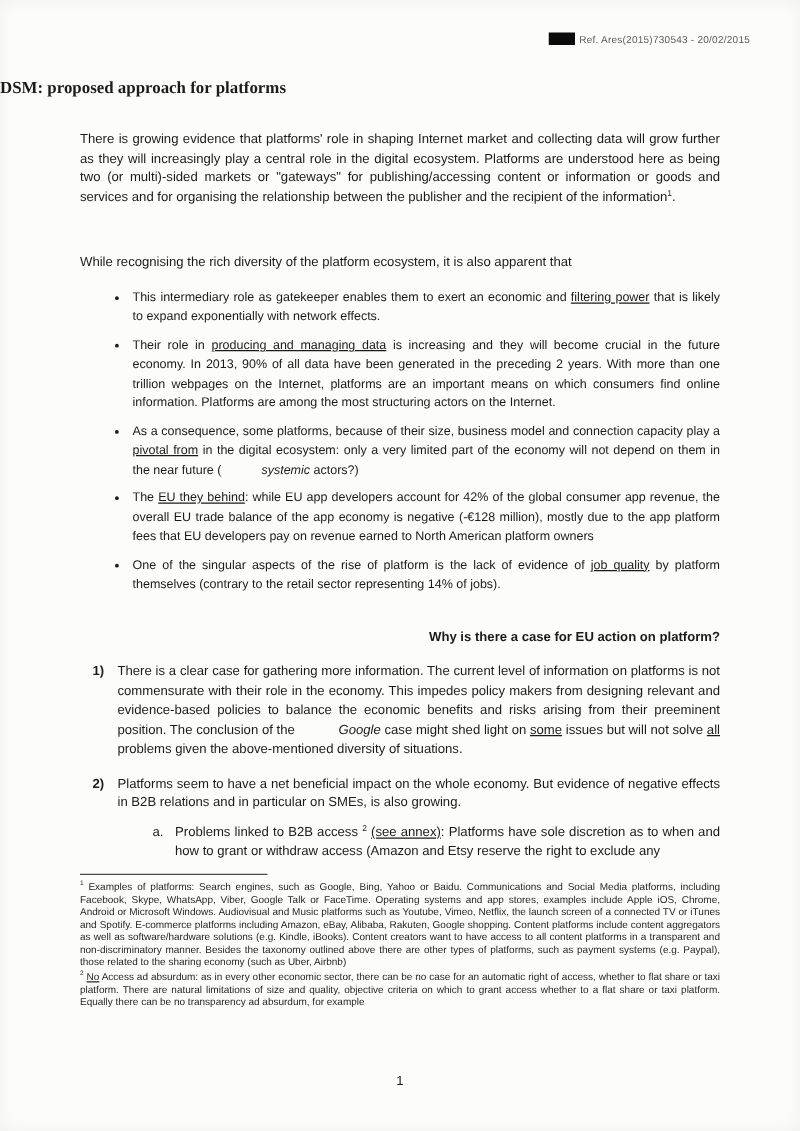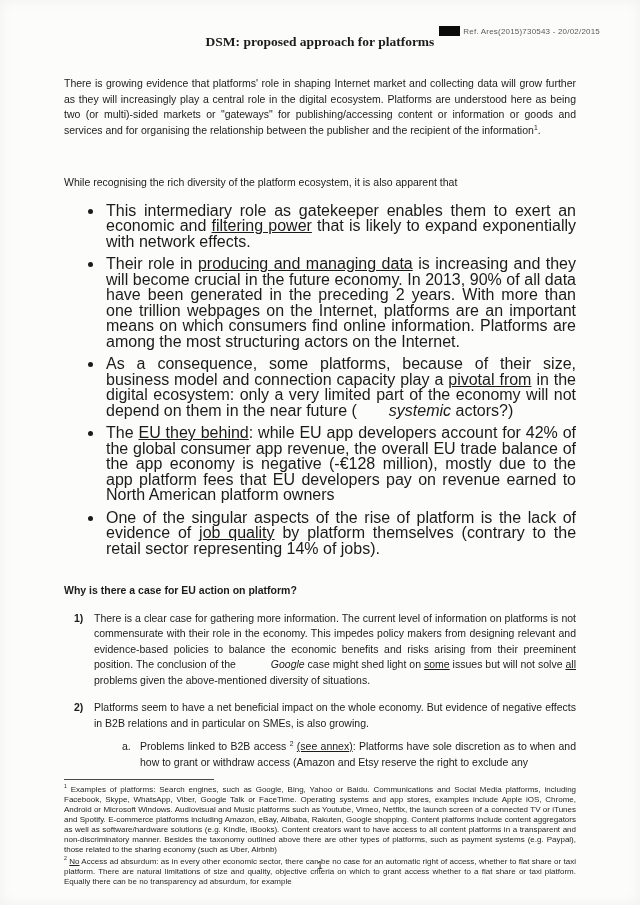--- a/index.html
+++ b/index.html
@@ -18,32 +18,32 @@
   }
   .ref-row {
     position: absolute; top: 25px; right: 40px;
     display: flex; align-items: flex-end; gap: 3px;
   }
   .redaction { width: 21px; height: 10px; background: #0b0b0b; margin-top: 1px; }
   .ref-text { font-size: 8px; color: #5a5a5a; letter-spacing: 0.2px; }
   .title {
     font-family: "Liberation Serif", serif;
     font-size: 13.5px; font-weight: 700;
-    text-align: center; padding-top: 34px;
+    padding-top: 34px; margin-top: 28px;
   }
   .content { padding: 0 64px; }
   .para { margin: 0; font-size: 10.5px; line-height: 15.5px; text-align: justify; }
   .intro { margin-top: 26px; }
   .diversity { margin-top: 37px; }
   .bullets { margin: 12px 0 0 0; padding-left: 40px; list-style: disc; }
   .bullets li {
-    font-size: 16px; line-height: 15.5px;
+    font-size: 10px; line-height: 15.5px;
     text-align: justify; margin-bottom: 7px; padding-left: 2px;
   }
-  .heading { margin-top: 27px; font-weight: 700; text-align: left; }
+  .heading { margin-top: 27px; font-weight: 700; text-align: right; }
   .nitem { display: flex; margin-top: 12px; padding-left: 10px; }
   .nitem .marker { width: 20px; flex: none; font-weight: 700; font-size: 10.5px; line-height: 15.5px; }
   .nitem .body { flex: 1; }
   .subitem { display: flex; margin-top: 8px; padding-left: 58px; }
   .subitem .marker { width: 18px; flex: none; font-weight: 400; font-size: 10.5px; line-height: 15.5px; }
   .subitem .body { flex: 1; }
   .fnsep { margin: 9px 0 5px 0; border: none; border-top: 1px solid #4a4a4a; width: 150px; }
   .footnote { margin: 0; font-size: 8px; line-height: 10px; text-align: justify; color: #262626; }
   .footnote + .footnote { margin-top: 2px; }
   .pagenum {

